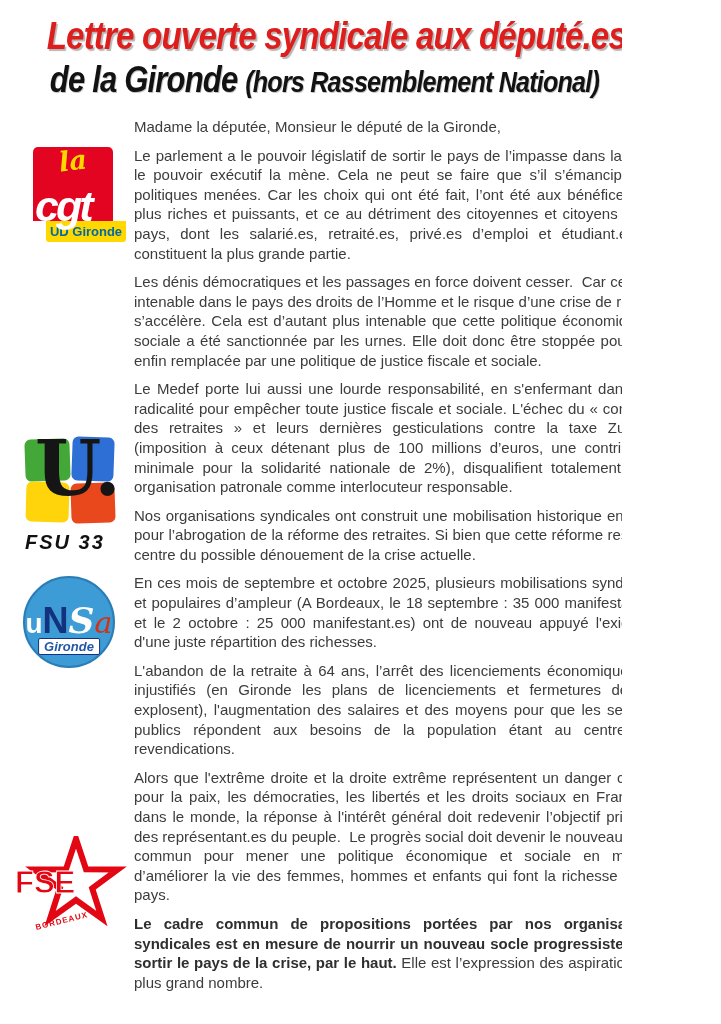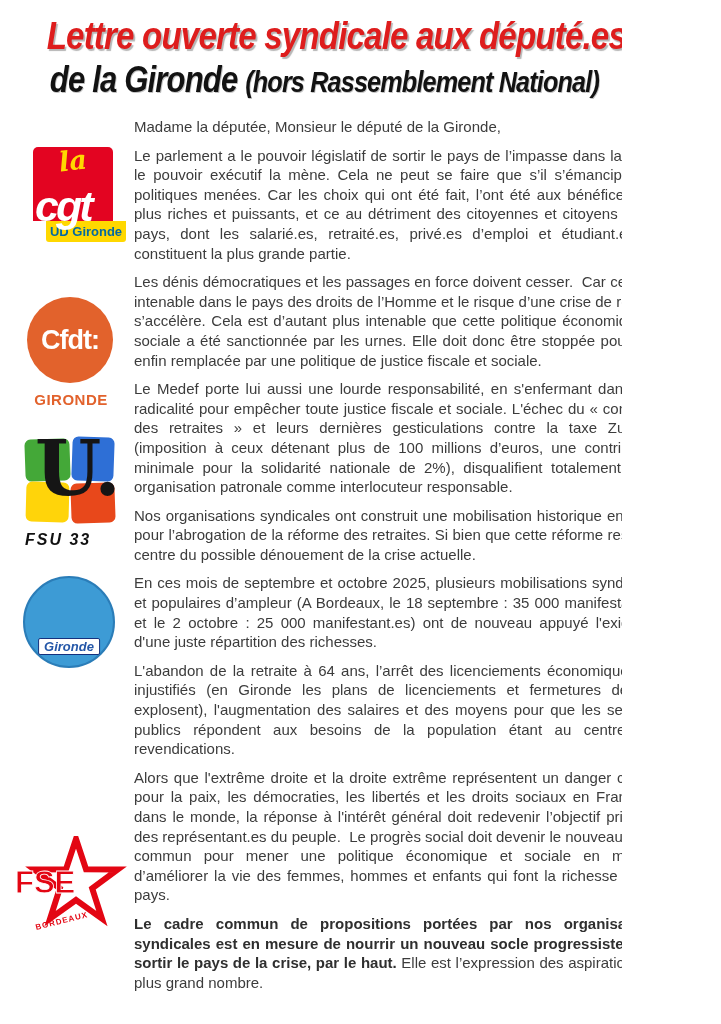--- a/index.html
+++ b/index.html
@@ -49,21 +49,21 @@
   
   .logo-fsu{left:25px;top:437px;width:96px;}
   .fsu-grid{position:relative;width:92px;height:86px;}
   .fsu-q{position:absolute;border-radius:6px;}
   .fsu-g{left:0;top:2px;width:45px;height:42px;background:#44a838;transform:rotate(-2deg);}
   .fsu-b{left:47px;top:0;width:42px;height:44px;background:#2e6fd6;transform:rotate(2deg);}
   .fsu-y{left:1px;top:45px;width:43px;height:40px;background:#ffd40a;transform:rotate(1.5deg);}
   .fsu-r{left:46px;top:46px;width:44px;height:40px;background:#e8481b;transform:rotate(-2deg);}
   .fsu-u{position:absolute;left:10px;top:-6px;color:#151515;
          font-family:"DejaVu Serif",serif;font-weight:bold;font-size:76px;line-height:1;}
-  .fsu-sub{margin-top:8px;color:#111;font-weight:bold;font-style:italic;font-size:16px;letter-spacing:2px;}
+  .fsu-sub{margin-top:8px;color:#111;font-weight:bold;font-style:italic;font-size:20px;letter-spacing:2px;}
 
   
   .logo-unsa{left:23px;top:576px;width:94px;}
   .unsa-circle{position:relative;width:92px;height:92px;border-radius:50%;background:#3d9bd5;
                border:2px solid #2b7db8;box-sizing:border-box;}
   .unsa-letters{position:absolute;top:24px;left:0;width:100%;text-align:center;line-height:1;}
   .unsa-u{color:#ffffff;font-weight:bold;font-size:28px;}
   .unsa-n{color:#14317e;font-weight:bold;font-size:36px;}
   .unsa-s{color:#ffffff;font-weight:bold;font-style:italic;font-size:36px;
           font-family:"DejaVu Serif",serif;}
@@ -96,40 +96,35 @@
   <h2 class="title2"><span>de la Gironde </span><span class="paren">(hors Rassemblement National)</span></h2>
 
   <div class="logo logo-cgt">
     <div class="cgt-box">
       <span class="cgt-la">la</span>
       <span class="cgt-main">cgt</span>
     </div>
     <div class="cgt-bar">UD Gironde</div>
   </div>
 
-  <div class="logo logo-cfdt">
-    <div class="cfdt-circle">
-      <span>Cfdt:</span>
-    </div>
-    <div class="cfdt-sub">GIRONDE</div>
-  </div>
 
   <div class="logo logo-fsu">
     <div class="fsu-grid">
       <div class="fsu-q fsu-g"></div>
       <div class="fsu-q fsu-b"></div>
       <div class="fsu-q fsu-y"></div>
       <div class="fsu-q fsu-r"></div>
       <span class="fsu-u">U.</span>
     </div>
     <div class="fsu-sub">FSU 33</div>
   </div>
 
   <div class="logo logo-unsa">
     <div class="unsa-circle">
+      <div class="unsa-letters"><span class="unsa-u">u</span><span class="unsa-n">N</span><span class="unsa-s">S</span><span class="unsa-a">a</span></div>
       <div class="unsa-pill">Gironde</div>
     </div>
   </div>
 
 
   <div class="logo logo-fse">
     <svg width="118" height="108" viewBox="0 0 118 108">
       <polygon points="62,3 72,33.2 103.8,33.4 78.2,52.3 87.9,82.6 62,64 36.1,82.6 45.8,52.3 20.2,33.4 52,33.2" fill="none" stroke="#e30613" stroke-width="6" stroke-linejoin="miter"></polygon>
       <text id="fse-main" x="1" y="57" font-family="Liberation Sans, sans-serif" font-size="31" font-weight="bold" fill="#e30613" stroke="#ffffff" stroke-width="0.8">FSE</text>
       <text id="fse-city" font-family="Liberation Sans, sans-serif" font-size="8" font-weight="bold" fill="#e30613" transform="rotate(-14 30 92)" x="22" y="92" letter-spacing="1">BORDEAUX</text>

